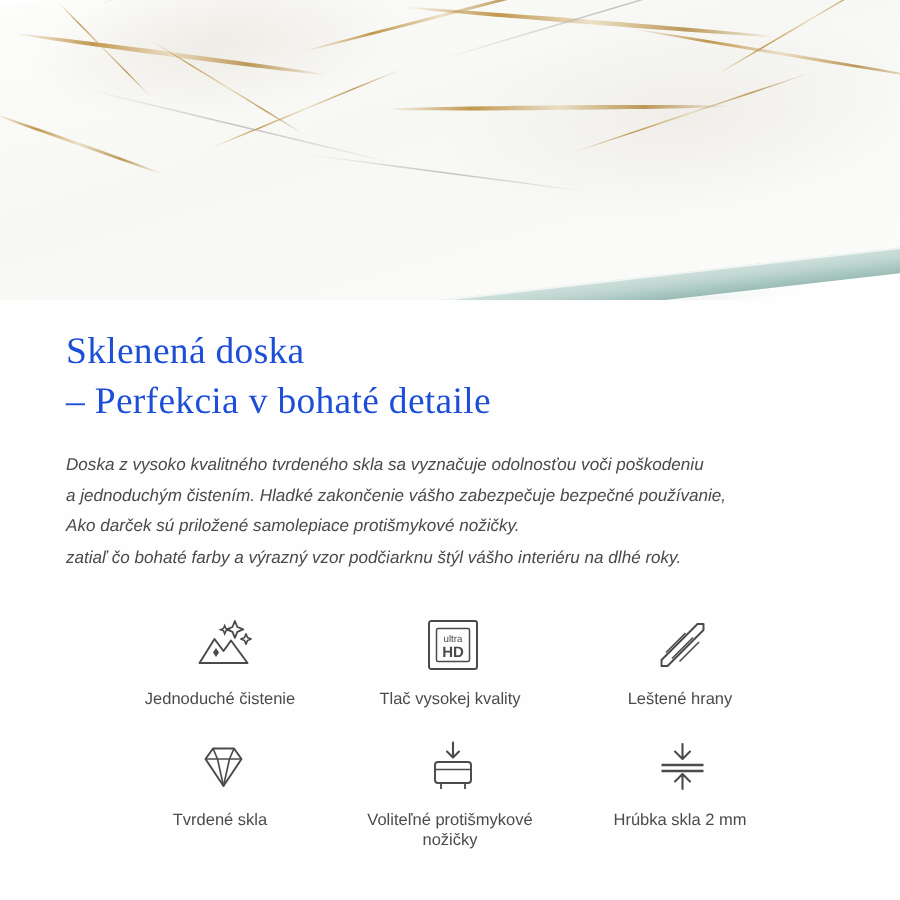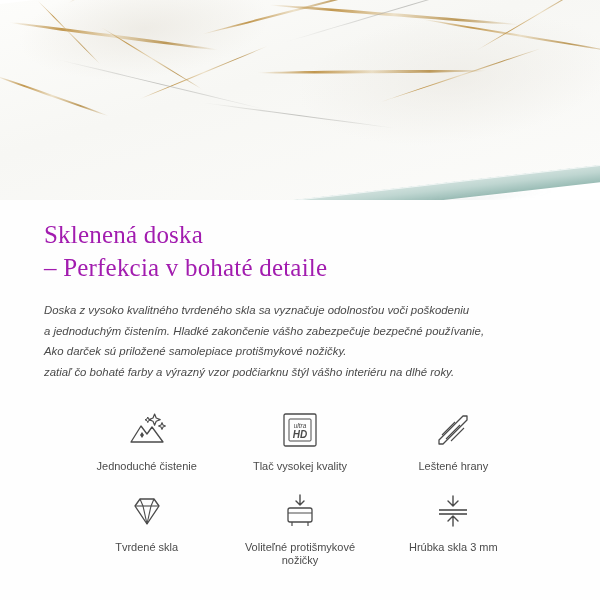--- a/index.html
+++ b/index.html
@@ -93,21 +93,21 @@
   }
 
   
   .content {
     padding: 18px 44px 0 44px;
   }
   .headline {
     font-family: "Liberation Serif", serif;
     font-size: 25px;
     line-height: 33px;
-    color: #a21caf;
+    color: #1d4ed8;
     font-weight: 400;
     margin: 0 0 16px 0;
     letter-spacing: 0.2px;
   }
   .headline .line2 {
     display: block;
   }
   .para {
     font-size: 11.4px;
     line-height: 20.5px;
@@ -130,23 +130,22 @@
     display: flex;
     flex-direction: column;
     align-items: center;
     text-align: center;
   }
   .feature-icon {
     width: 44px;
     height: 44px;
     display: flex;
     align-items: center;
-    justify-content: center;
+    justify-content: flex-end;
     margin-bottom: 8px;
-    font-style: italic;
   }
   .feature-label {
     font-size: 11px;
     line-height: 13px;
     color: #4b4b4b;
     max-width: 120px;
   }
   svg { display: block; }
 </style>
 </head>
@@ -262,18 +261,18 @@
 
       <div class="feature">
         <div class="feature-icon">
           <svg width="40" height="36" viewBox="0 0 40 36">
             <path d="M20 3 L20 12 M15 8 L20 13 L25 8" fill="none" stroke="#4a4a4a" stroke-width="1.4" stroke-linecap="round" stroke-linejoin="round"></path>
             <line x1="6" y1="17" x2="34" y2="17" stroke="#4a4a4a" stroke-width="1.6"></line>
             <line x1="6" y1="21" x2="34" y2="21" stroke="#4a4a4a" stroke-width="1.6"></line>
             <path d="M20 33 L20 24 M15 28 L20 23 L25 28" fill="none" stroke="#4a4a4a" stroke-width="1.4" stroke-linecap="round" stroke-linejoin="round"></path>
           </svg>
         </div>
-        <div class="feature-label">Hrúbka skla 3 mm</div>
+        <div class="feature-label">Hrúbka skla 2 mm</div>
       </div>
 
     </div>
   </div>
 </div>
 
 </body></html>

